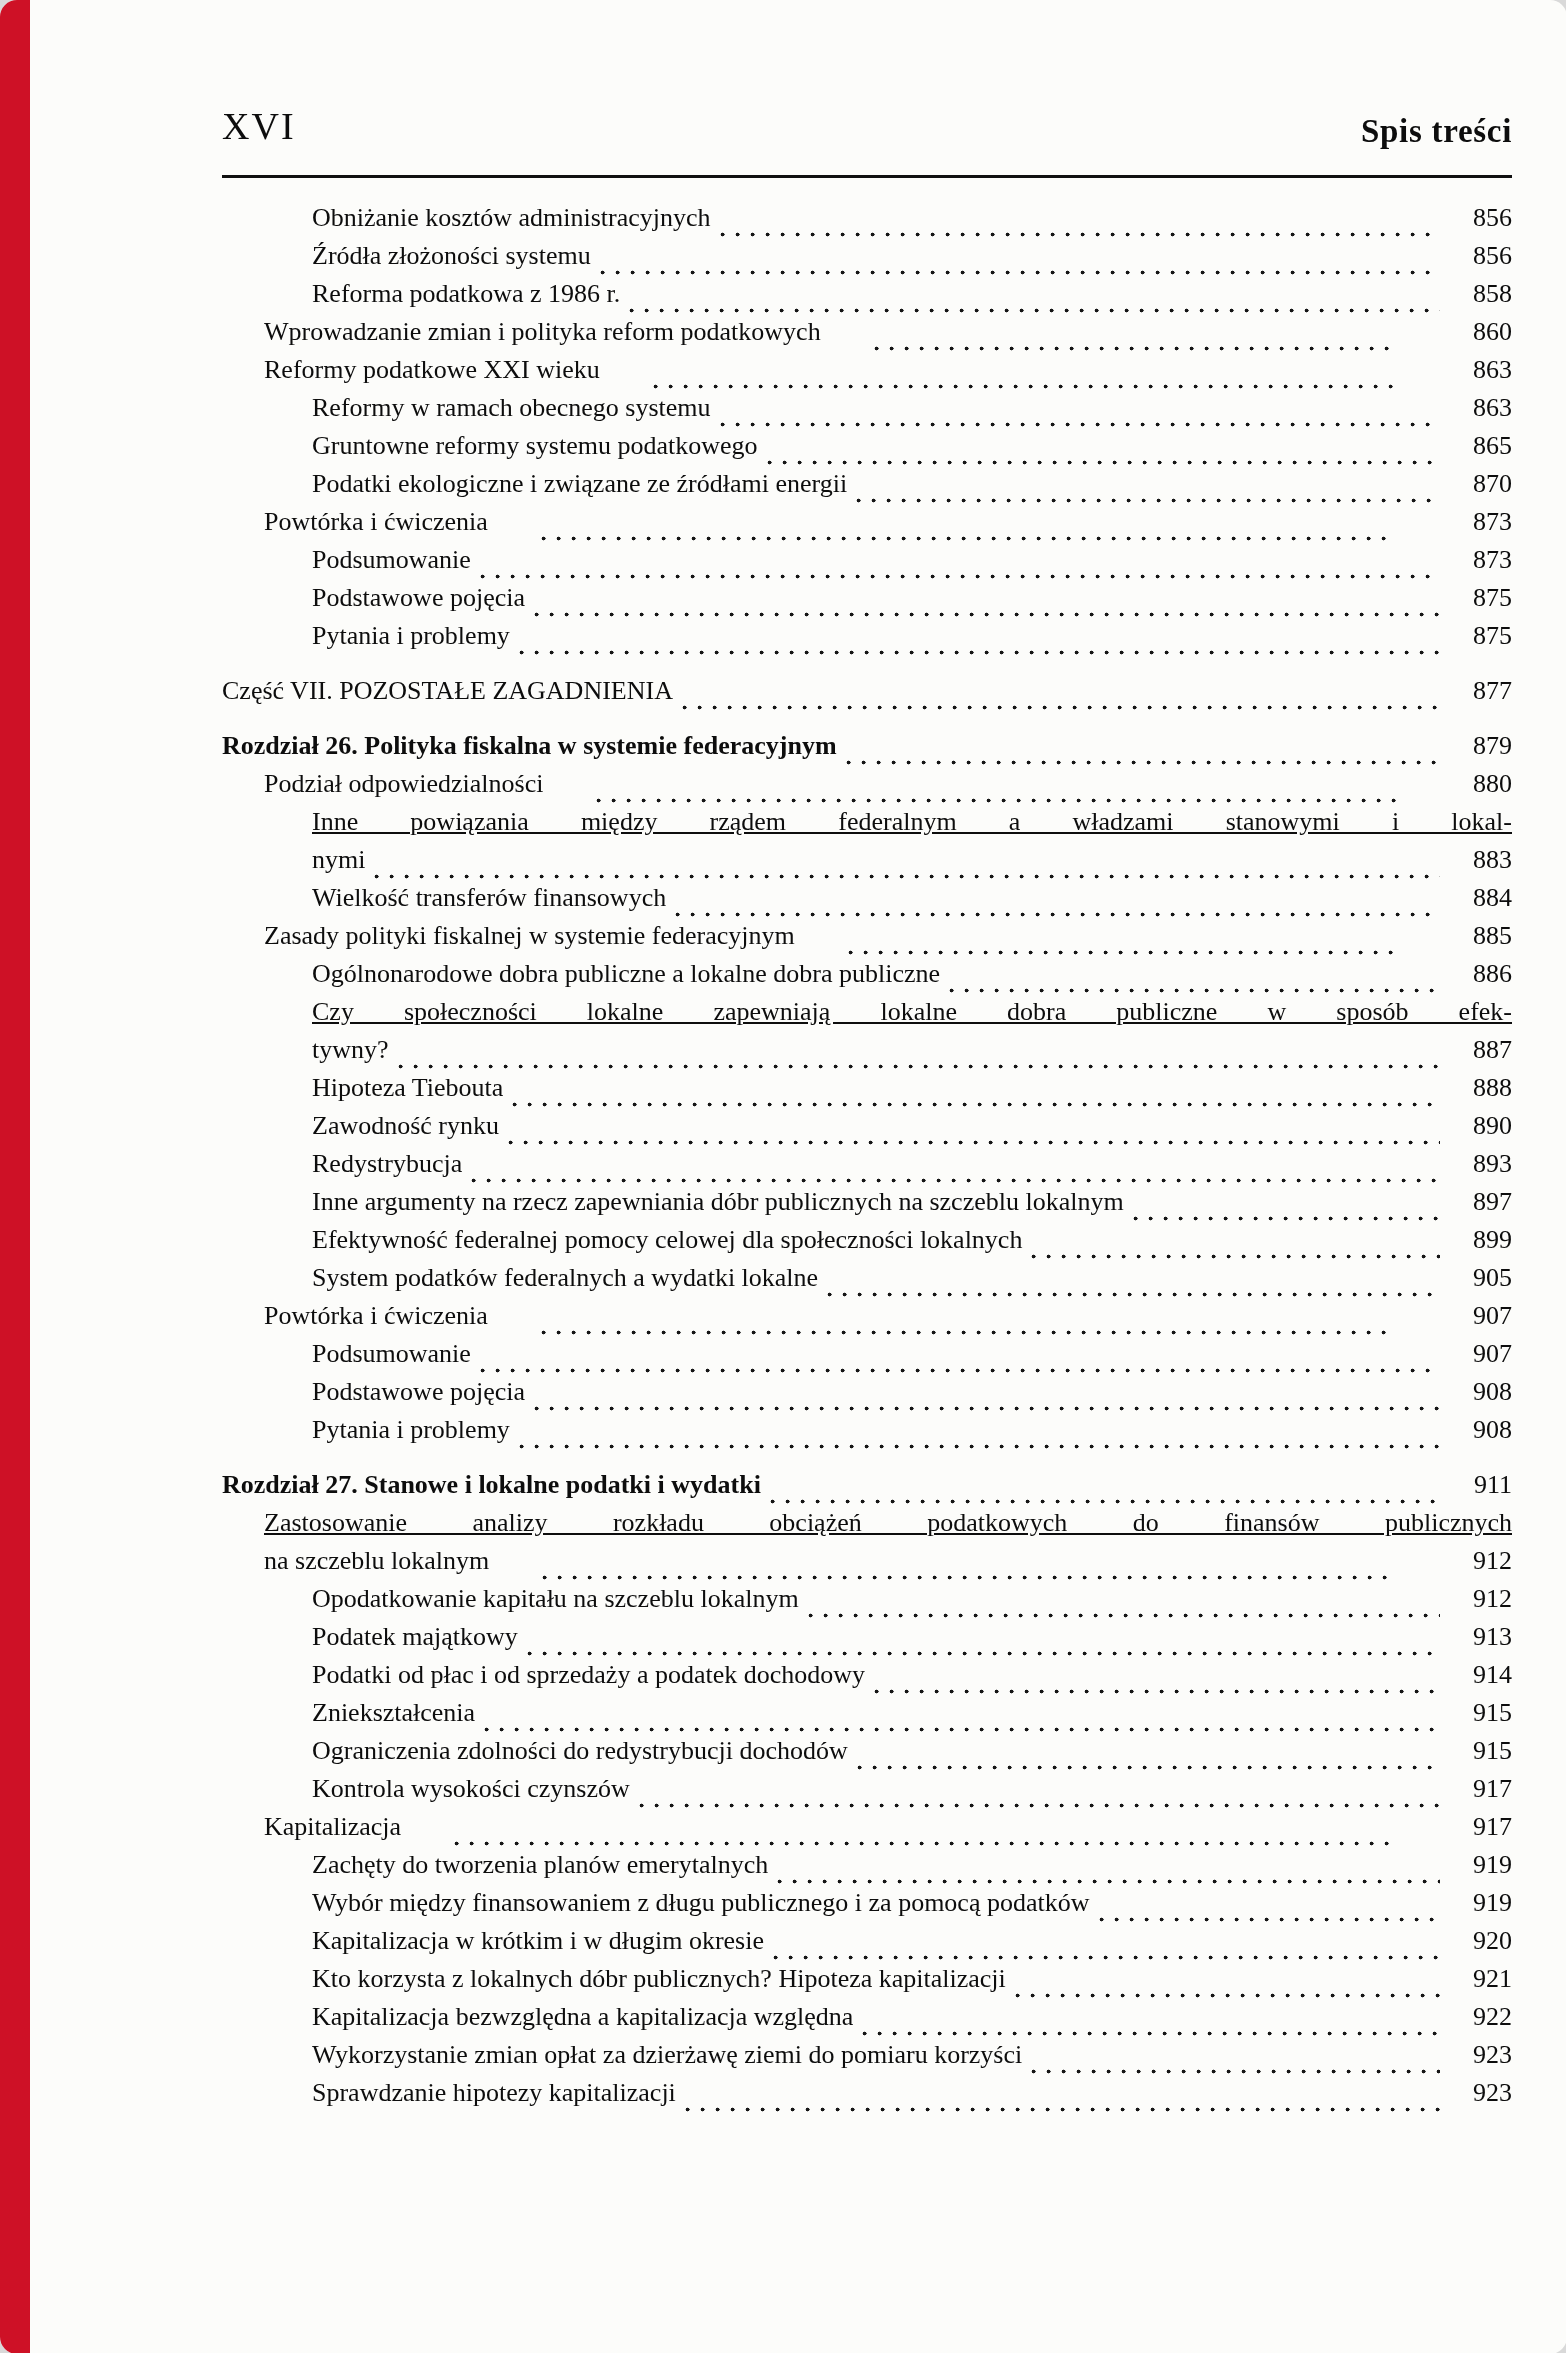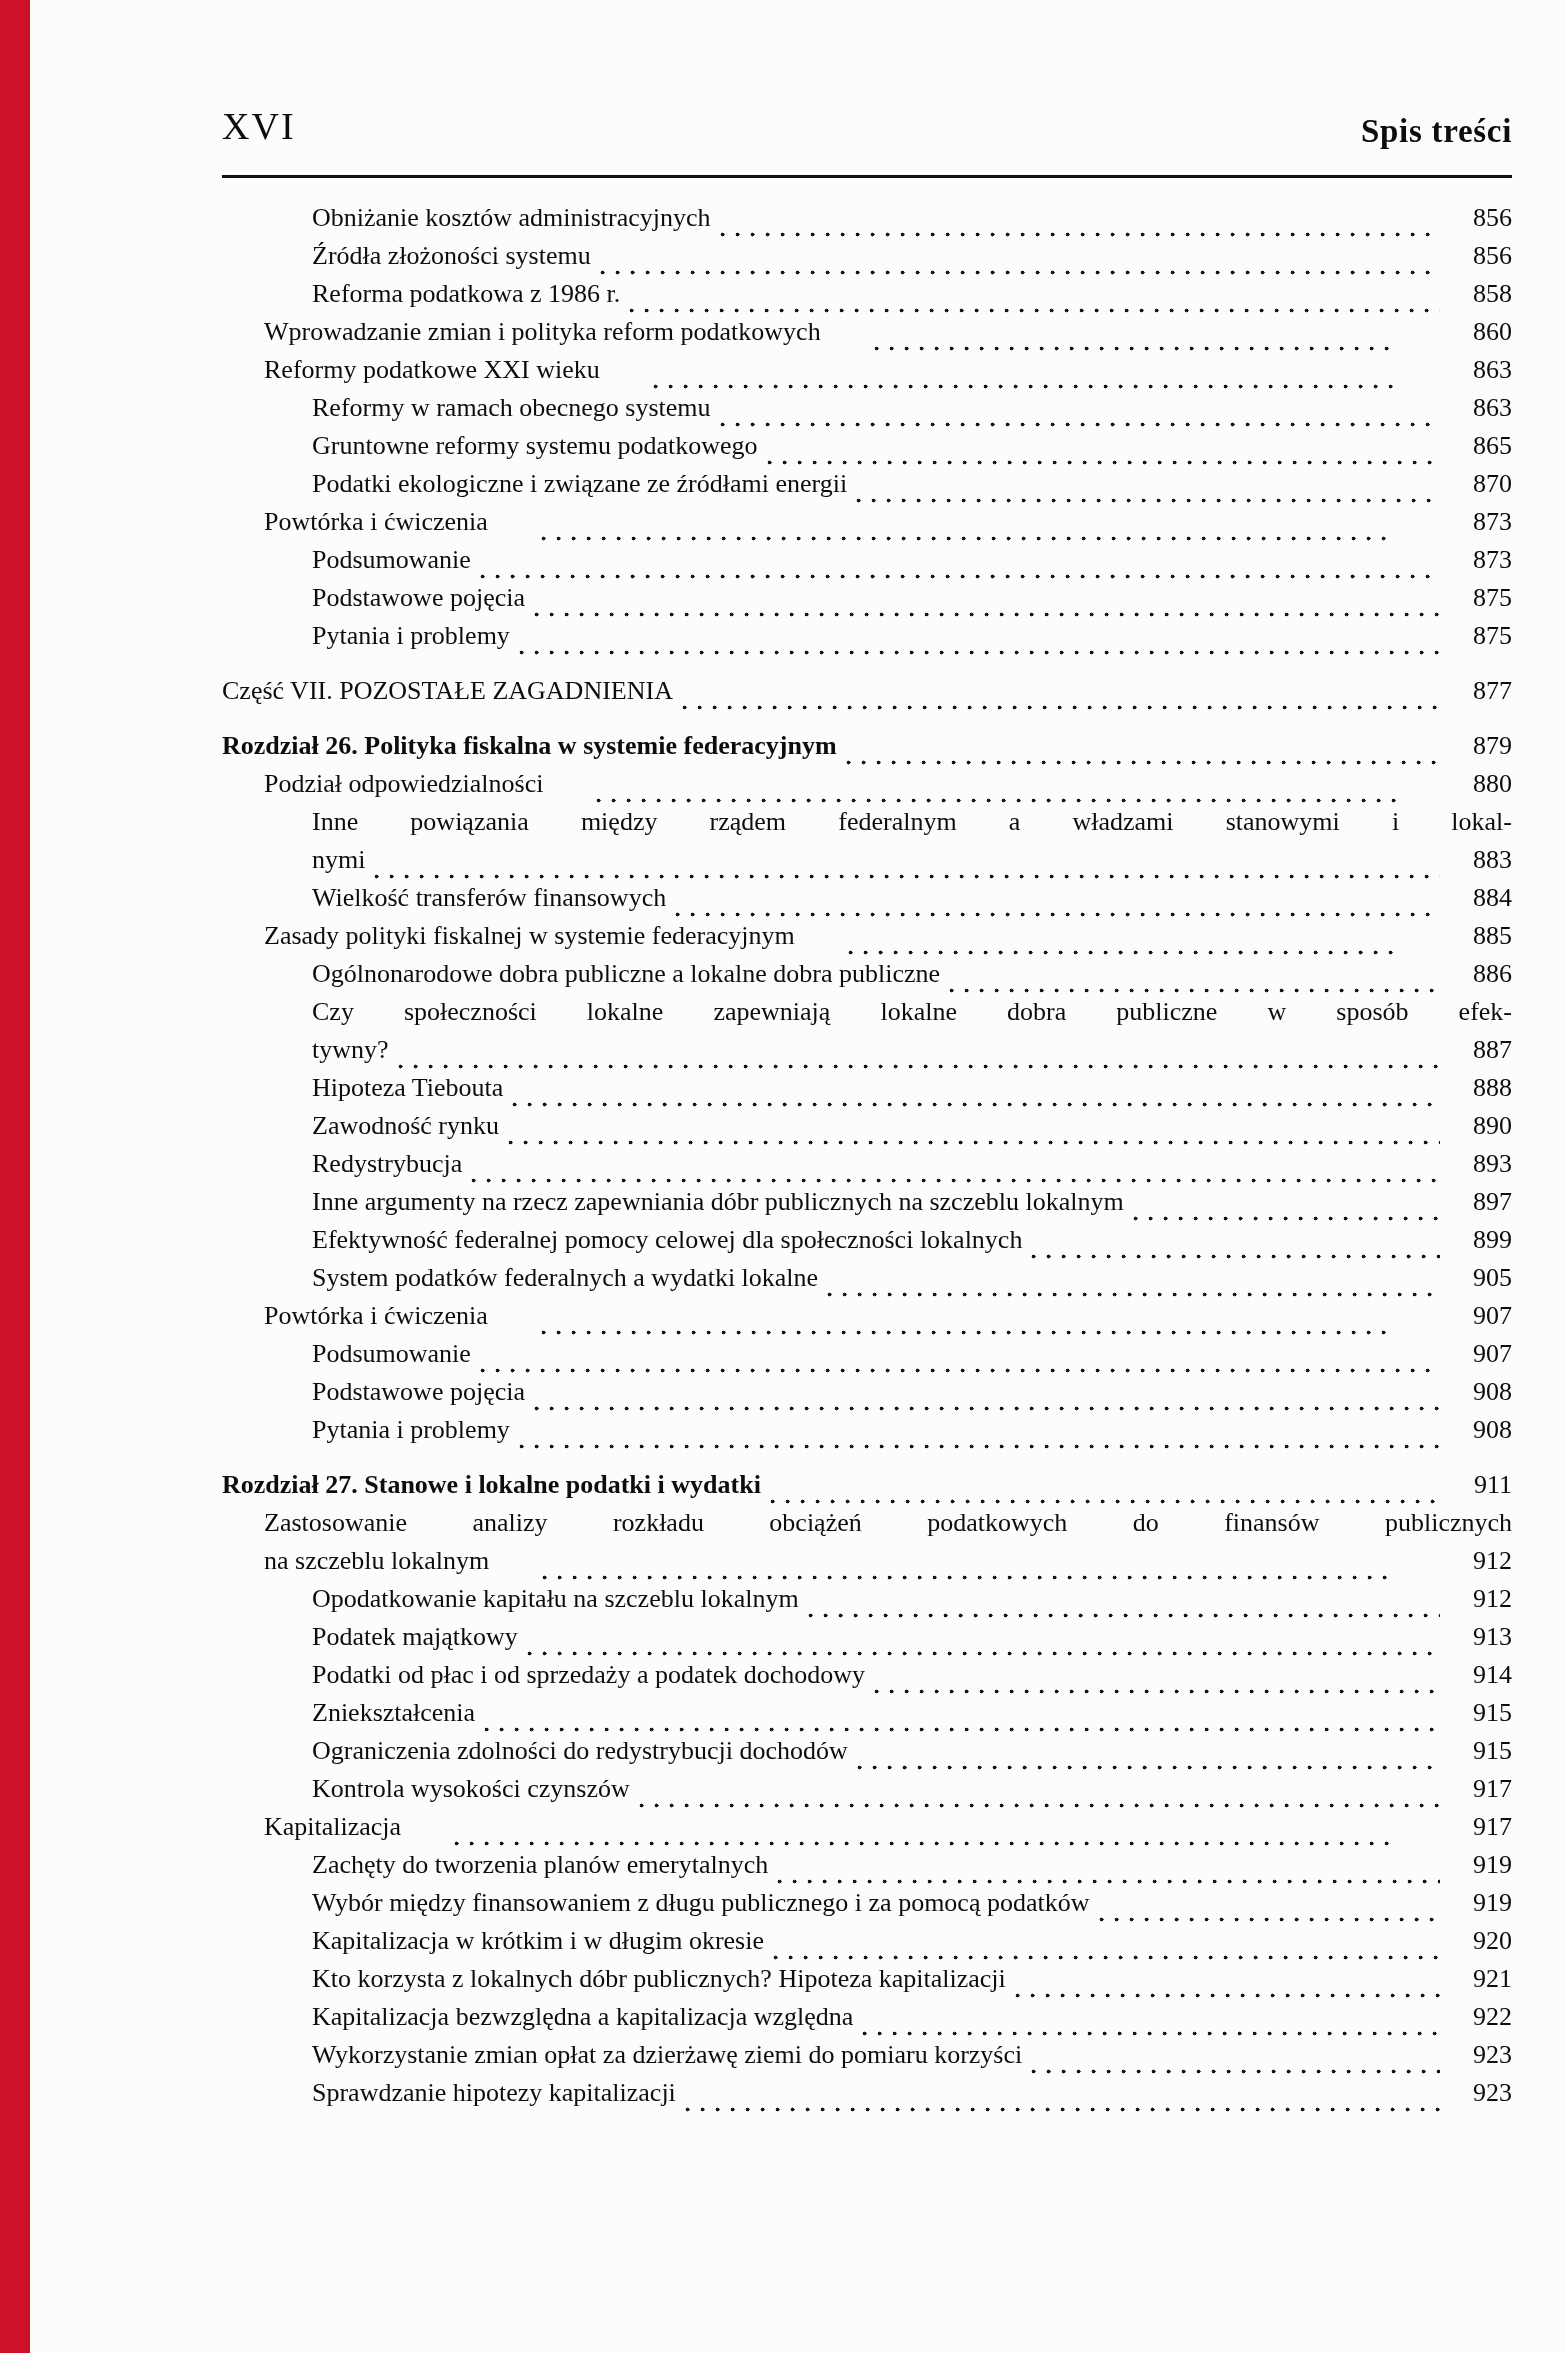--- a/index.html
+++ b/index.html
@@ -65,27 +65,28 @@
     margin:0 13px 0 9px;
     background-image:radial-gradient(circle at 2.6px 2.6px, #161616 1.8px, rgba(0,0,0,0) 2.2px);
     background-size:15px 5.2px;
     background-repeat:repeat-x;
     background-position:0 bottom;
   }
   .pg { flex:none; width:59px; text-align:right; font-weight:normal; }
   .line1 {
     text-align:justify;
     text-align-last:justify;
+    text-decoration:underline;
   }
   .spacer { height:17px; }
 </style>
 </head>
 <body>
 
-<div class="page" style="background: rgb(252, 252, 250); color: rgb(13, 13, 13);">
+<div class="page" style="background: rgb(252, 252, 250); color: rgb(13, 13, 13); border-radius: 17px;">
   <div class="red-bar" style="background: rgb(206, 17, 38);"></div>
 
   <header class="page-header">
     <span class="folio">XVI</span>
     <span class="header-title">Spis treści</span>
   </header>
 
   <div class="rule"></div>
 
   <main class="toc">

